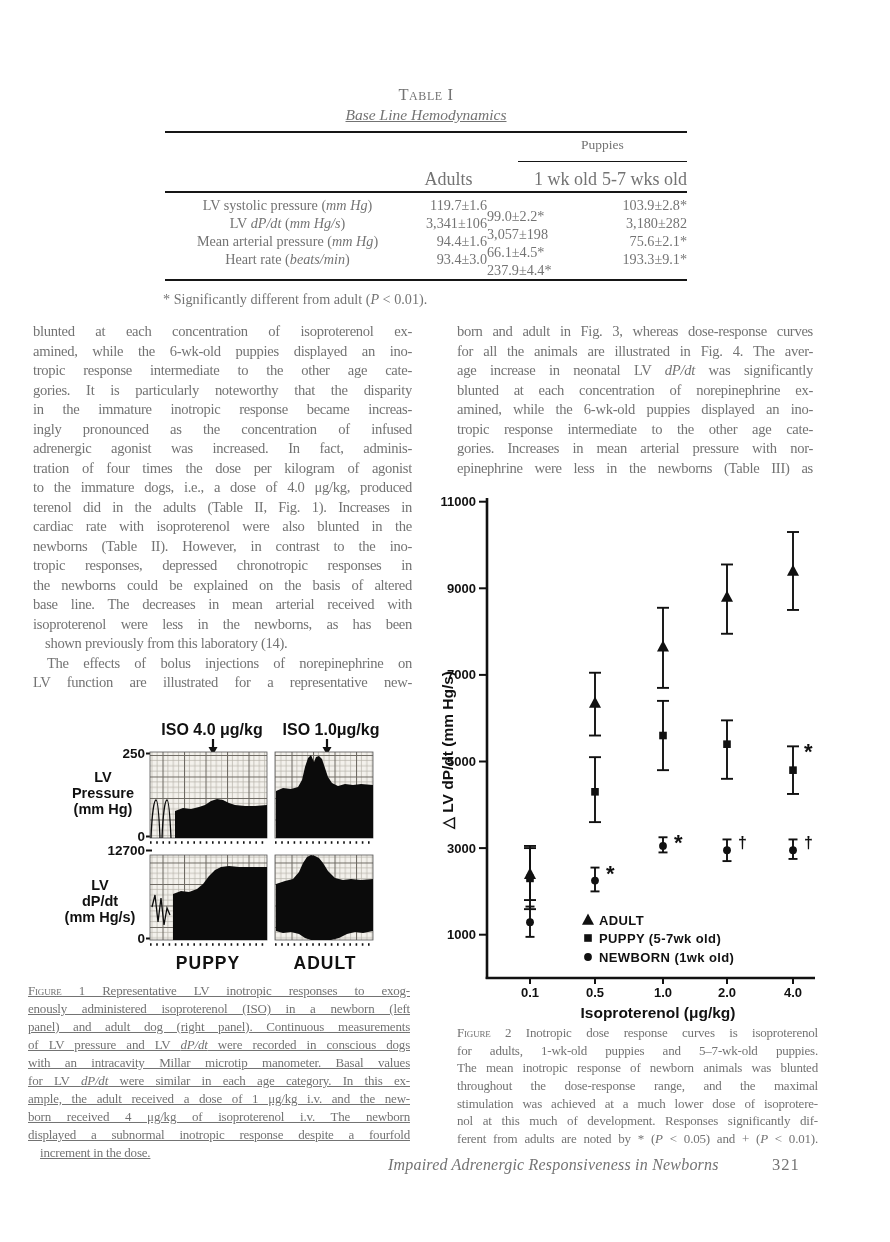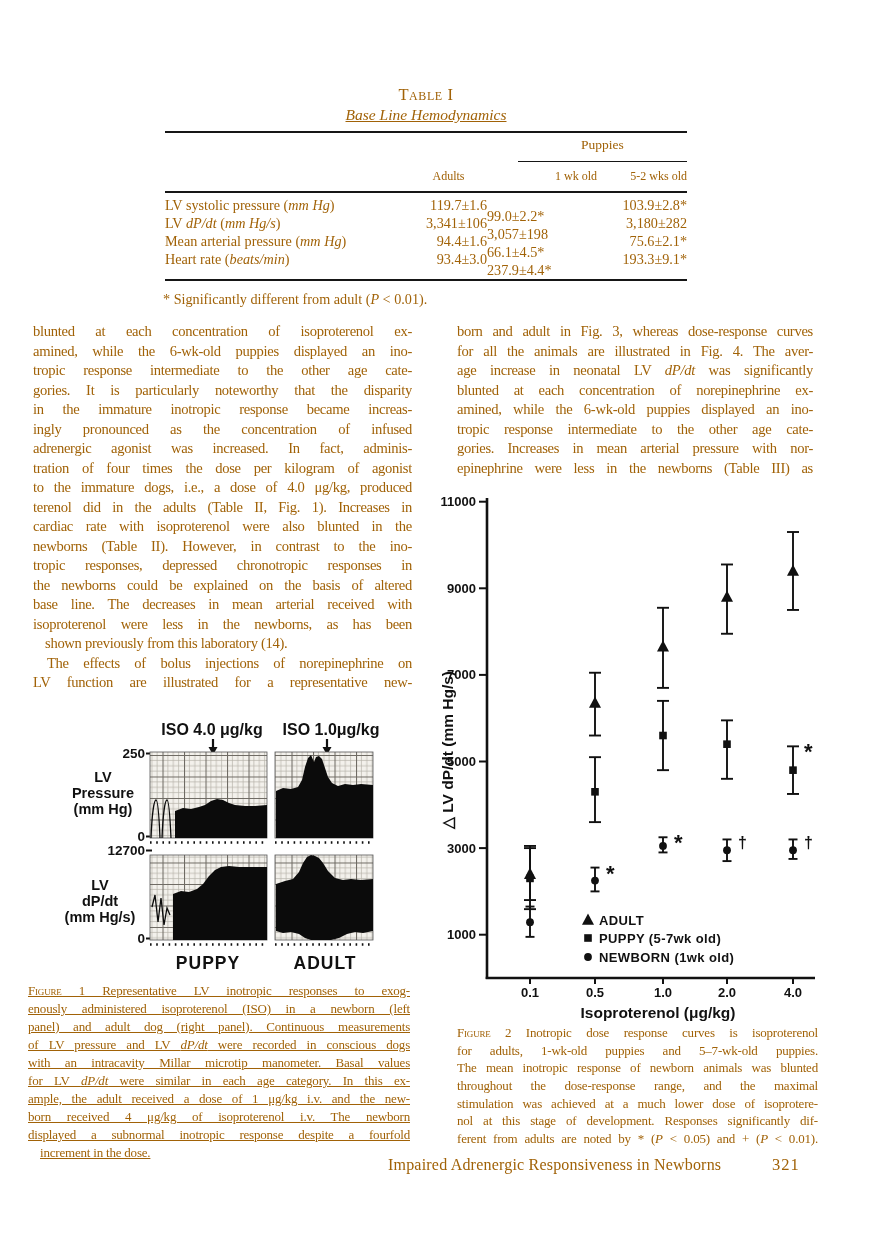--- a/index.html
+++ b/index.html
@@ -1,36 +1,36 @@
 <!DOCTYPE html>
 <html><head>
 <meta charset="utf-8">
 <style>
   html,body{margin:0;padding:0;background:#e8e8e8;}
-  #page{position:relative;width:890px;height:1242px;background:#ffffff;color:#a16207;
+  #page{position:relative;width:890px;height:1242px;background:#ffffff;color:#737373;
         font-family:"Liberation Serif",serif;overflow:hidden;}
 
   
   #table1{position:absolute;left:165px;top:85px;width:522px;height:230px;}
   .t-title{position:absolute;top:0;left:0;width:100%;text-align:center;font-size:16.5px;letter-spacing:.6px;}
   .sc{font-variant:small-caps;}
   .t-subtitle{position:absolute;top:21px;left:0;width:100%;text-align:center;font-style:italic;font-size:15.5px;text-decoration:underline;}
   .rule{position:absolute;left:0;width:522px;background:#161616;}
   #rule-top{top:46px;height:2px;}
   #rule-head{top:106px;height:2px;}
   #rule-bottom{top:194px;height:2px;}
   .t-group{position:absolute;top:52px;left:353px;width:169px;text-align:center;font-size:13.5px;}
   #rule-puppies{position:absolute;top:76px;left:353px;width:169px;height:1px;background:#161616;}
-  .t-h{position:absolute;top:84px;font-size:12px;}
+  .t-h{position:absolute;top:84px;font-size:18px;}
   #th-adults{left:245px;width:77px;text-align:center;}
   #th-wk1{left:322px;width:110px;text-align:right;}
   #th-wk57{left:432px;width:90px;text-align:right;}
   #table-rows{position:absolute;top:111px;left:0;width:522px;}
   .trow{display:flex;height:18px;line-height:18px;font-size:14.2px;}
-  .tcell-label{width:245px;text-align:left;}
+  .tcell-label{width:245px;text-align:center;}
   .tcell-v1{width:77px;text-align:right;}
   .tcell-v2{width:110px;text-align:left;margin-top:11px;}
   .tcell-v3{width:90px;text-align:right;}
   #t-footnote{position:absolute;top:206px;left:-2px;width:522px;font-size:14.2px;}
 
   
   .bodycol{position:absolute;top:322px;font-size:14.6px;letter-spacing:-0.3px;}
   #col-left{left:33px;width:379px;}
   #col-right{left:457px;width:356px;}
   .tline{height:19.5px;line-height:19.5px;text-align:justify;text-align-last:justify;overflow:hidden;}
@@ -47,37 +47,37 @@
   #fig2-chart{position:absolute;left:430px;top:490px;width:440px;height:540px;}
   #fig2-caption{position:absolute;left:457px;top:1024px;width:361px;font-size:13px;letter-spacing:-0.2px;}
   #fig2-caption .tline{height:17.7px;line-height:17.7px;}
   .f2tick{font:bold 13px "Liberation Sans",sans-serif;fill:#111;}
   .f2lab{font:bold 15.5px "Liberation Sans",sans-serif;fill:#111;}
   .f2leg{font:bold 13px "Liberation Sans",sans-serif;fill:#111;letter-spacing:.4px;}
   .mark{font:bold 16px "Liberation Sans",sans-serif;fill:#111;}
   .mark.big{font:bold 22px "Liberation Sans",sans-serif;}
 
   
-  #footer-title{position:absolute;left:388px;top:1156px;width:360px;font-size:16px;letter-spacing:.2px;}
+  #footer-title{position:absolute;left:388px;top:1156px;width:360px;font-style:italic;font-size:16px;letter-spacing:.2px;}
   #footer-page{position:absolute;left:772px;top:1155px;font-size:16.5px;letter-spacing:1px;}
 </style>
 </head>
 <body>
 
 <div id="page">
 
   <div id="table1">
     <div class="t-title sc">Table I</div>
     <div class="t-subtitle">Base Line Hemodynamics</div>
     <div class="rule" id="rule-top"></div>
     <div class="t-group">Puppies</div>
     <div id="rule-puppies"></div>
     <div class="t-h" id="th-adults">Adults</div>
     <div class="t-h" id="th-wk1">1 wk old</div>
-    <div class="t-h" id="th-wk57">5-2 wks old</div>
+    <div class="t-h" id="th-wk57">5-7 wks old</div>
     <div class="rule" id="rule-head"></div>
     <div id="table-rows">
         <div class="trow">
           <div class="tcell-label">LV systolic pressure (<i>mm Hg</i>)</div>
           <div class="tcell-v1">119.7±1.6</div>
           <div class="tcell-v2">99.0±2.2*</div>
           <div class="tcell-v3">103.9±2.8*</div>
         </div>
         <div class="trow">
           <div class="tcell-label">LV <i>dP/dt</i> (<i>mm Hg/s</i>)</div>
@@ -317,20 +317,20 @@
           <circle cx="158" cy="467" r="3.9" fill="#111"></circle>
           <text x="169" y="471.8" class="f2leg">NEWBORN (1wk old)</text>
         </g>
       </svg></div>
   <div id="fig2-caption">
       <div class="tline"><span class="sc">Figure 2</span>  Inotropic dose response curves is isoproterenol</div>
       <div class="tline">for adults, 1-wk-old puppies and 5–7-wk-old puppies.</div>
       <div class="tline">The mean inotropic response of newborn animals was blunted</div>
       <div class="tline">throughout the dose-response range, and the maximal</div>
       <div class="tline">stimulation was achieved at a much lower dose of isoprotere-</div>
-      <div class="tline">nol at this stage of development. Responses significantly dif-</div>
+      <div class="tline">nol at this much of development. Responses significantly dif-</div>
       <div class="tline">ferent from adults are noted by * (<i>P</i> &lt; 0.05) and + (<i>P</i> &lt; 0.01).</div>
     </div>
 
   <div id="footer-title">Impaired Adrenergic Responsiveness in Newborns</div>
   <div id="footer-page">321</div>
 
 </div>
 
 </body></html>

